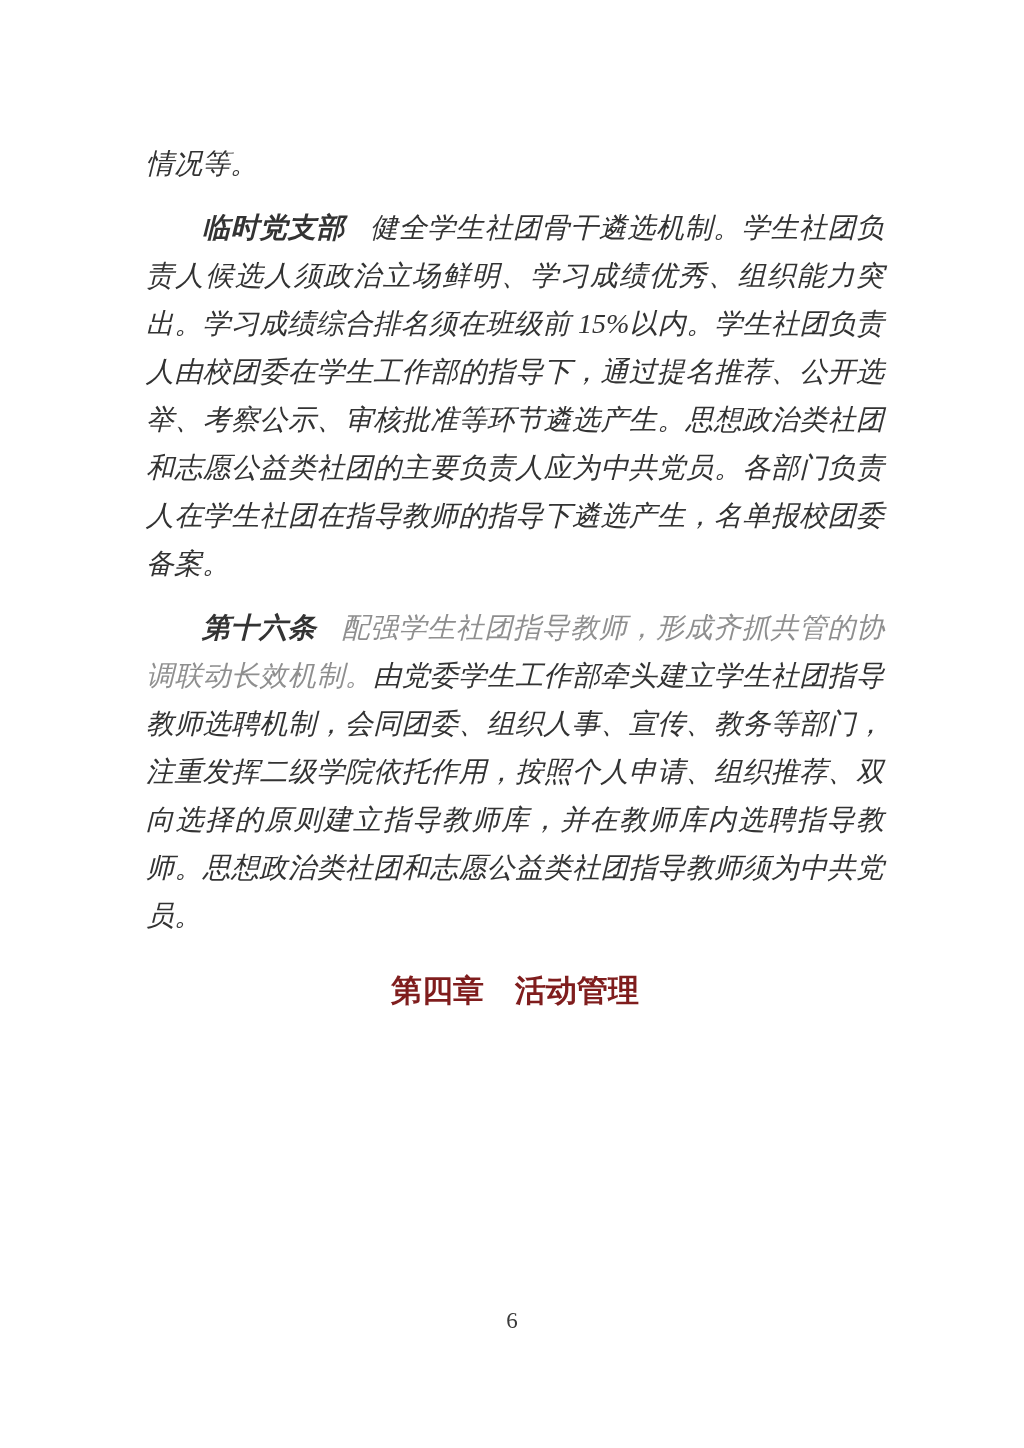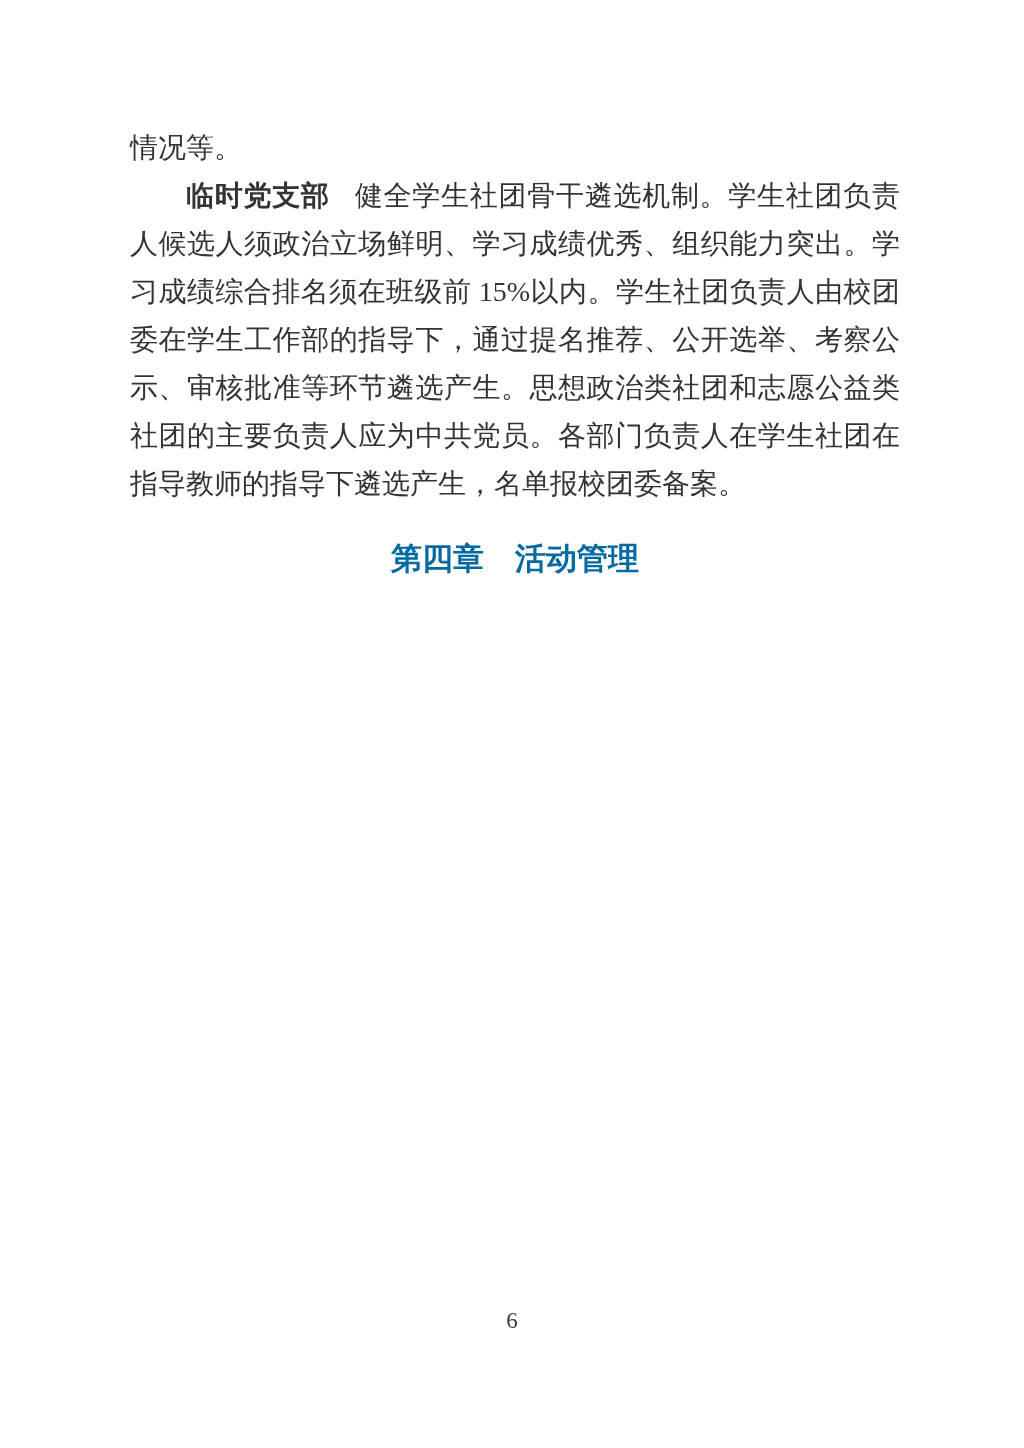--- a/index.html
+++ b/index.html
@@ -19,38 +19,39 @@
   }
   .doc-text {
     font-family: "Liberation Serif", "DejaVu Serif", serif;
     font-size: 28px;
     line-height: 48px;
     color: #333333;
     text-align: justify;
     text-justify: inter-ideograph;
   }
   .doc-text p {
-    margin: 0;
+    margin: 16px;
     text-indent: 2em;
+    font-style: italic;
   }
   .doc-text p.continuation {
     text-indent: 0;
   }
   .article-label {
     font-weight: bold;
     margin-right: 0.9em;
   }
   .lead-gray {
     color: #8f8f8f;
   }
   .chapter-heading {
     font-family: "Liberation Sans", "DejaVu Sans", sans-serif;
     font-size: 31px;
     font-weight: bold;
-    color: #0369a1;
+    color: #7f1d1d;
     text-align: center;
     text-indent: 0;
     line-height: 50px;
     margin: 26px 0 2px 0;
   }
   .page-number {
     position: absolute;
     top: 1308px;
     left: 0;
     width: 1024px;
@@ -64,20 +65,21 @@
 <body>
 
 <div class="page">
   <div class="doc-text">
 
     <p class="continuation">情况等。</p>
 
 
     <p><span class="article-label">临时党支部</span><span>健全学生社团骨干遴选机制。学生社团负责人候选人须政治立场鲜明、学习成绩优秀、组织能力突出。学习成绩综合排名须在班级前 15%以内。学生社团负责人由校团委在学生工作部的指导下，通过提名推荐、公开选举、考察公示、审核批准等环节遴选产生。思想政治类社团和志愿公益类社团的主要负责人应为中共党员。各部门负责人在学生社团在指导教师的指导下遴选产生，名单报校团委备案。</span></p>
 
+    <p><span class="article-label">第十六条</span><span class="lead-gray">配强学生社团指导教师，形成齐抓共管的协调联动长效机制。</span><span>由党委学生工作部牵头建立学生社团指导教师选聘机制，会同团委、组织人事、宣传、教务等部门，注重发挥二级学院依托作用，按照个人申请、组织推荐、双向选择的原则建立指导教师库，并在教师库内选聘指导教师。思想政治类社团和志愿公益类社团指导教师须为中共党员。</span></p>
 
     <h2 class="chapter-heading">第四章　活动管理</h2>
 
 
   </div>
 
   <div class="page-number">6</div>
 </div>
 
 </body></html>

